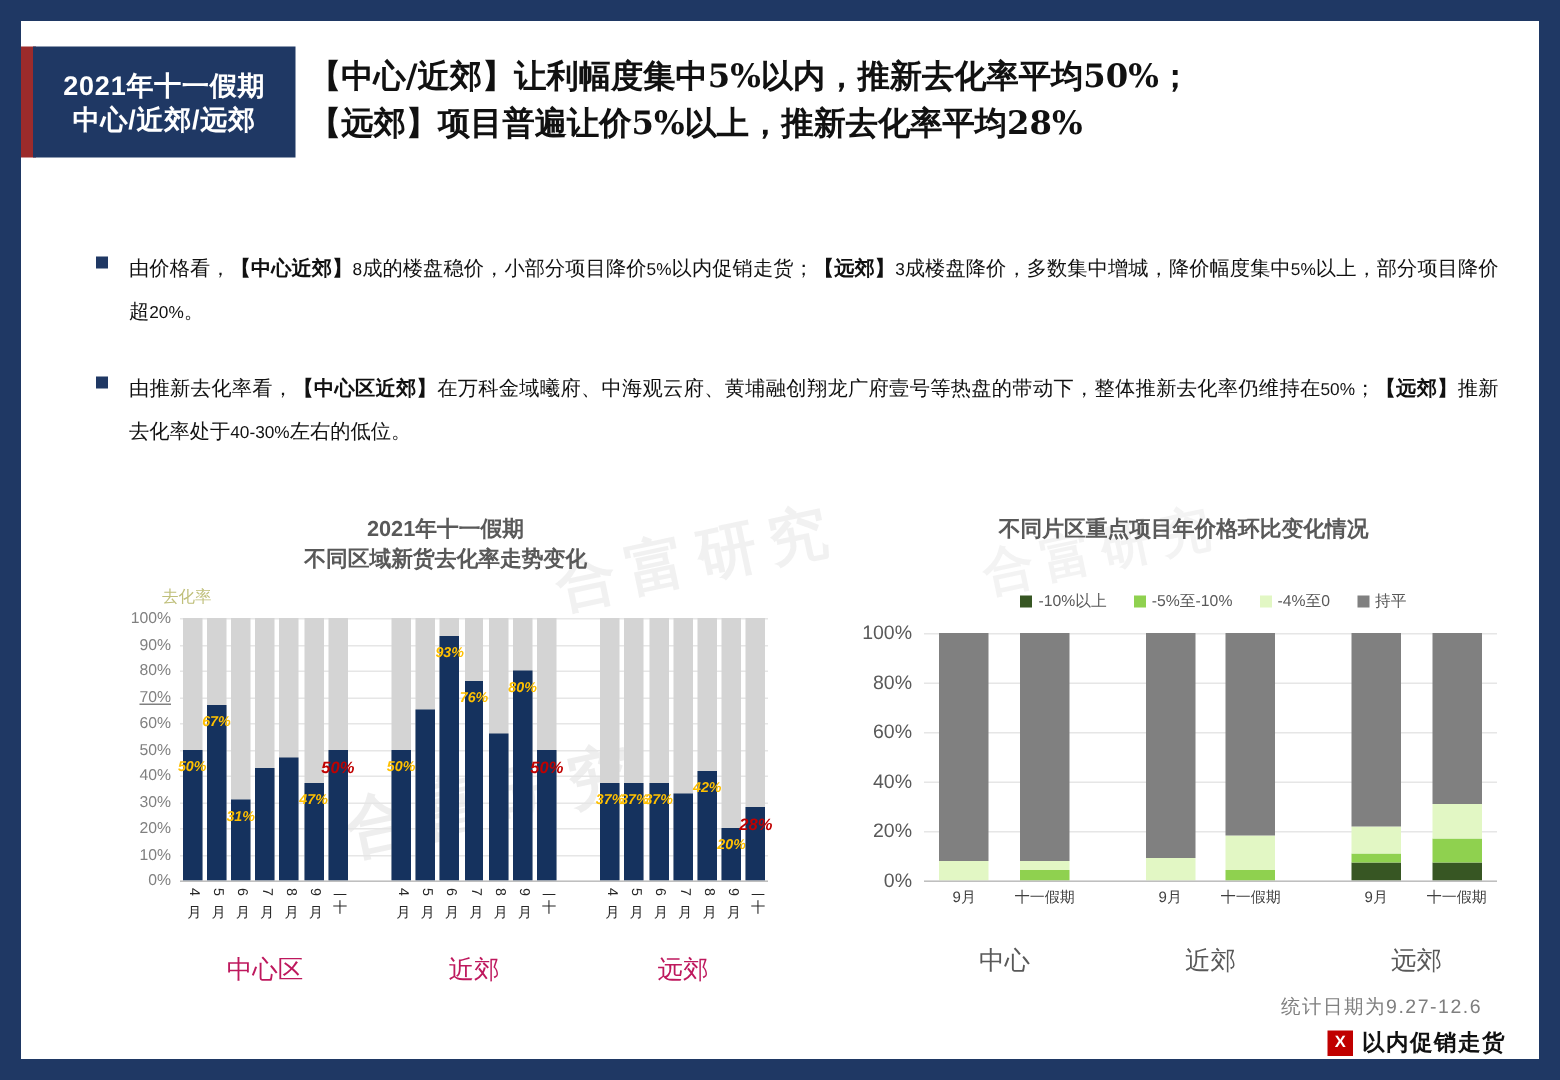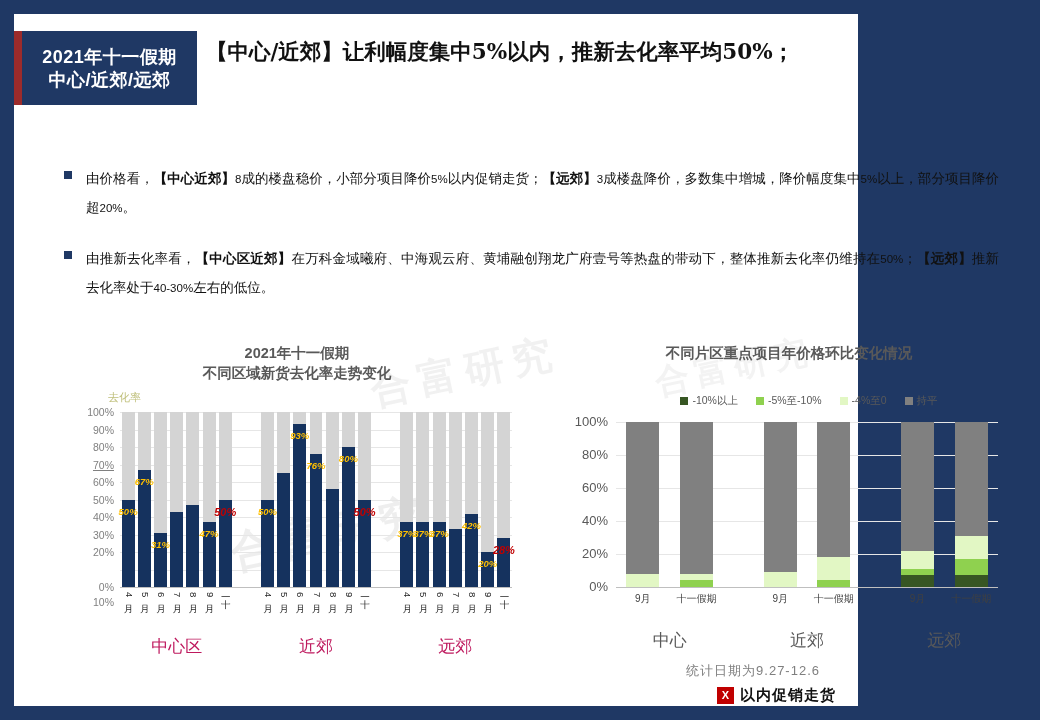--- a/index.html
+++ b/index.html
@@ -5,21 +5,21 @@
   * { box-sizing: border-box; margin: 0; padding: 0; }
   html, body {
     width: 1040px; height: 720px;
     background: #1f3864;
     font-family: "Liberation Sans", "DejaVu Sans", sans-serif;
     overflow: hidden;
   }
   #slide {
     position: absolute;
     left: 14px; top: 14px;
-    width: 844px; height: 692px;
+    width: 1012px; height: 692px;
     background: #ffffff;
   }
 
   
   #header { position: absolute; left: 0; top: 0; width: 1012px; height: 105px; }
   #title-badge {
     position: absolute; left: 8px; top: 17px;
     width: 175px; height: 74px;
     background: #1f3864;
     color: #ffffff;
@@ -140,20 +140,21 @@
 <div id="slide">
 
   <div id="header">
     <div id="badge-bar"></div>
     <div id="title-badge">
       <span class="badge-line">2021年十一假期</span>
       <span class="badge-line">中心/近郊/远郊</span>
     </div>
     <div id="headline">
       <span class="hl-line">【中心/近郊】让利幅度集中5%以内，推新去化率平均50%；</span>
+      <span class="hl-line">【远郊】项目普遍让价5%以上，推新去化率平均28%</span>
     </div>
   </div>
 
   <div id="bullets">
     <div class="bullet">
       <span class="bullet-marker"></span>
       <div class="bullet-text" id="bullet-0"><span>由价格看，</span><span style="font-weight: bold;">【中心近郊】</span><span class="sml">8</span><span>成的楼盘稳价，小部分项目降价</span><span class="sml">5%</span><span>以内促销走货；</span><span style="font-weight: bold;">【远郊】</span><span class="sml">3</span><span>成楼盘降价，多数集中增城，降价幅度集中</span><span class="sml">5%</span><span>以上，部分项目降价超</span><span class="sml">20%</span><span>。</span></div>
     </div>
     <div class="bullet">
       <span class="bullet-marker"></span>
@@ -168,21 +169,21 @@
   <div id="chartL">
     <div class="chart-title">
       <div>2021年十一假期</div>
       <div>不同区域新货去化率走势变化</div>
     </div>
     <div id="ylab-L">去化率</div>
     <div class="plot" id="plotL">
         <div class="gridline" style="left: 0px; top: 175px; width: 392px;"></div>
         <div class="axis-label-y" style="left: -50px; top: 170px; width: 44px;">0%</div>
         <div class="gridline" style="left: 0px; top: 157.5px; width: 392px;"></div>
-        <div class="axis-label-y" style="left: -50px; top: 152.5px; width: 44px; margin-top: 32px;">10%</div>
+        <div class="axis-label-y" style="left: -50px; top: 152.5px; width: 44px;">10%</div>
         <div class="gridline" style="left: 0px; top: 140px; width: 392px;"></div>
         <div class="axis-label-y" style="left: -50px; top: 135px; width: 44px;">20%</div>
         <div class="gridline" style="left: 0px; top: 122.5px; width: 392px;"></div>
         <div class="axis-label-y" style="left: -50px; top: 117.5px; width: 44px;">30%</div>
         <div class="gridline" style="left: 0px; top: 105px; width: 392px;"></div>
         <div class="axis-label-y" style="left: -50px; top: 100px; width: 44px;">40%</div>
         <div class="gridline" style="left: 0px; top: 87.5px; width: 392px;"></div>
         <div class="axis-label-y" style="left: -50px; top: 82.5px; width: 44px;">50%</div>
         <div class="gridline" style="left: 0px; top: 70px; width: 392px;"></div>
         <div class="axis-label-y" style="left: -50px; top: 65px; width: 44px;">60%</div>

